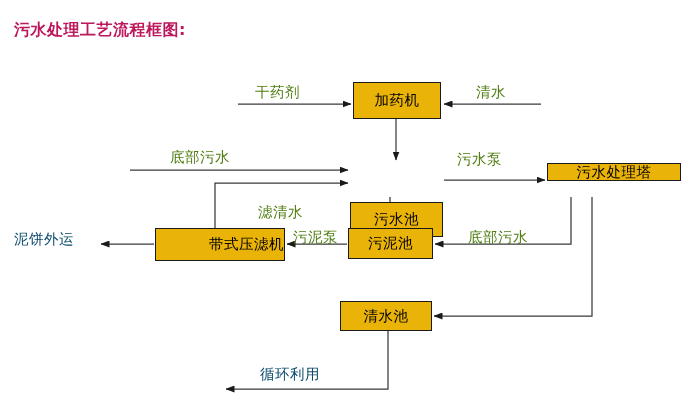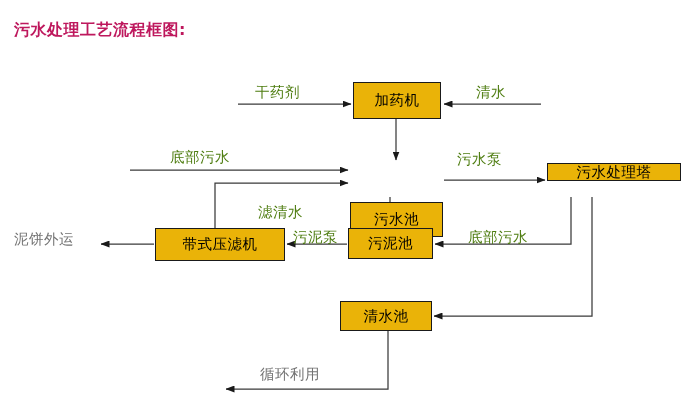--- a/index.html
+++ b/index.html
@@ -48,21 +48,21 @@
   .edge-label {
     position: absolute;
     font-size: 14.5px;
     color: #4d7c0f;
     white-space: nowrap;
     letter-spacing: 0.5px;
   }
   .free-label {
     position: absolute;
     font-size: 14.5px;
-    color: #737373;
+    color: #0c4a6e;
     white-space: nowrap;
     letter-spacing: 0.5px;
   }
 </style>
 </head>
 <body>
 
 <div id="page">
 
   <div id="title">污水处理工艺流程框图:</div>
@@ -107,21 +107,21 @@
   </div>
 
   <div class="node-box" style="left:350px; top:162px; width:93px; height:35px;margin-top:40px;">
     <span>污水池</span>
   </div>
 
   <div class="node-box" style="left:547px; top:163px; width:134px; height:18px;">
     <span>污水处理塔</span>
   </div>
 
-  <div class="node-box" style="left:155px; top:228px; width:130px; height:33px;">
+  <div class="node-box" style="left:155px; top:228px; width:130px; height:33px;justify-content:flex-end;">
     <span>带式压滤机</span>
   </div>
 
   <div class="node-box" style="left:348px; top:228px; width:85px; height:31px;">
     <span>污泥池</span>
   </div>
 
   <div class="node-box" style="left:340px; top:301px; width:92px; height:30px;">
     <span>清水池</span>
   </div>

